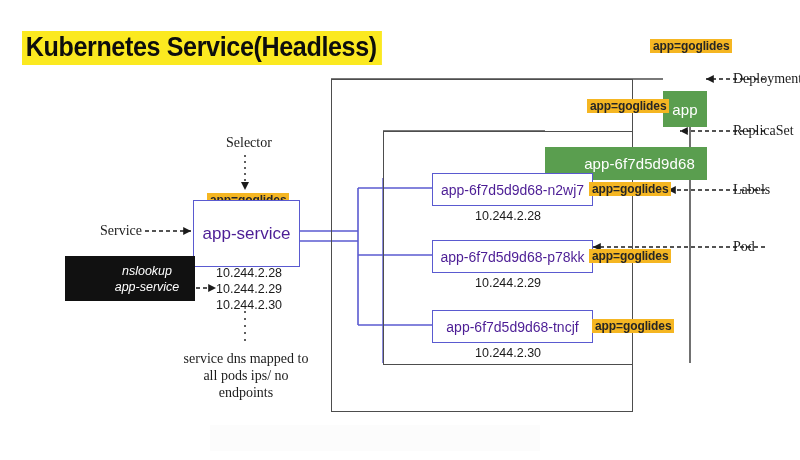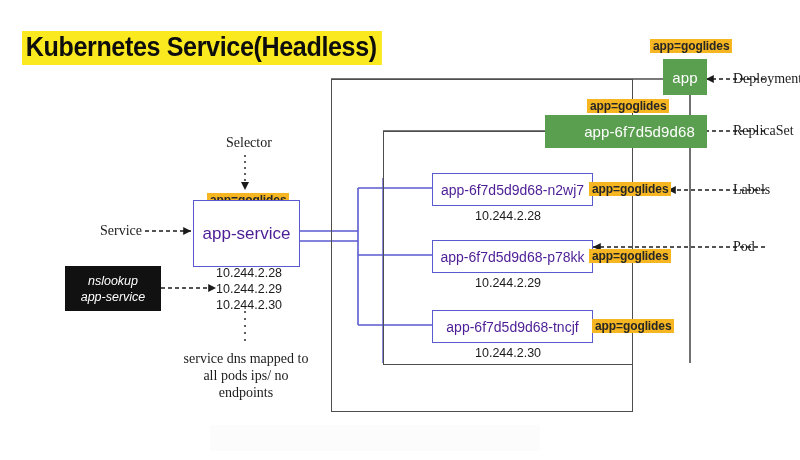--- a/index.html
+++ b/index.html
@@ -20,21 +20,21 @@
     white-space:nowrap;transform:scaleX(0.93);transform-origin:left center;
   }
 
   
   .frame{position:absolute;border:1.6px solid #4d4d4d;background:transparent;}
 
   
   .gbox{
     position:absolute;background:#5a9e4f;color:#ffffff;
     display:flex;align-items:center;justify-content:center;
-    font-size:15px;letter-spacing:0.1px;white-space:nowrap;
+    font-size:15px;letter-spacing:0.1px;white-space:nowrap;margin-top:32px;
   }
   .gbox.small{font-size:15px;}
 
   
   .pbox{
     position:absolute;background:#ffffff;border:1.6px solid #5a5ad0;
     color:#4c1d95;display:flex;align-items:center;justify-content:center;
     font-size:14px;white-space:nowrap;
   }
   .pbox.svc{font-size:17px;}
@@ -150,19 +150,19 @@
   <div class="serif" style="left:100px;top:223px;">Service</div>
 
   <div class="iplist" style="left:216px;top:265px;">
     <div>10.244.2.28</div>
     <div>10.244.2.29</div>
     <div>10.244.2.30</div>
   </div>
 
   <div class="serif center" style="left:180px;top:350px;width:132px;">service dns mapped to all pods ips/ no endpoints</div>
 
-  <div class="blackbox" style="left:65px;top:266px;width:96px;height:45px;">
+  <div class="blackbox" style="left:65px;top:256px;width:96px;height:45px;padding-left:34px;">
     <span>nslookup</span>
     <span>app-service</span>
   </div>
 
   <div class="wm"></div>
 </div>
 
 </body></html>

